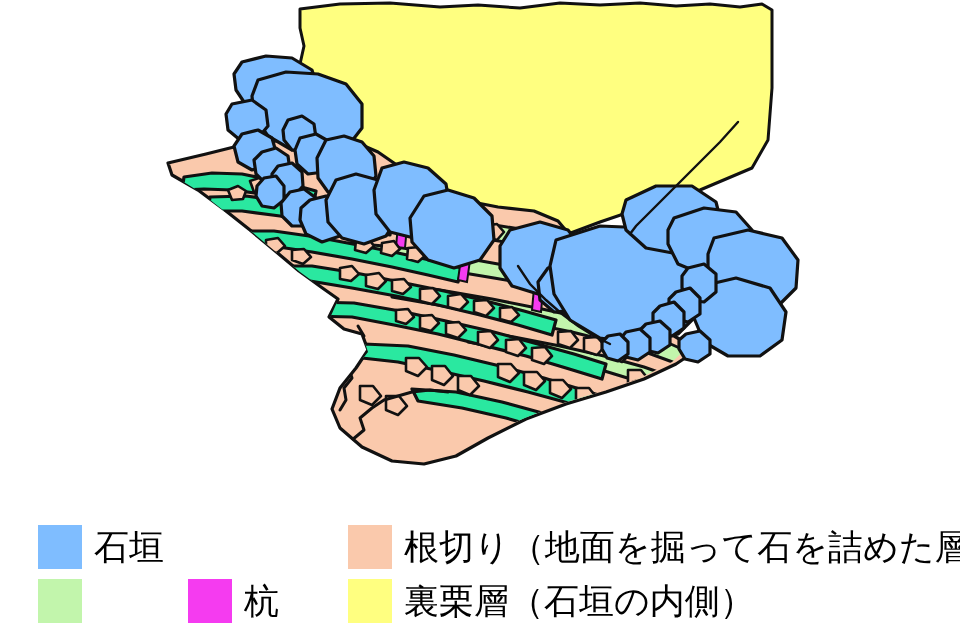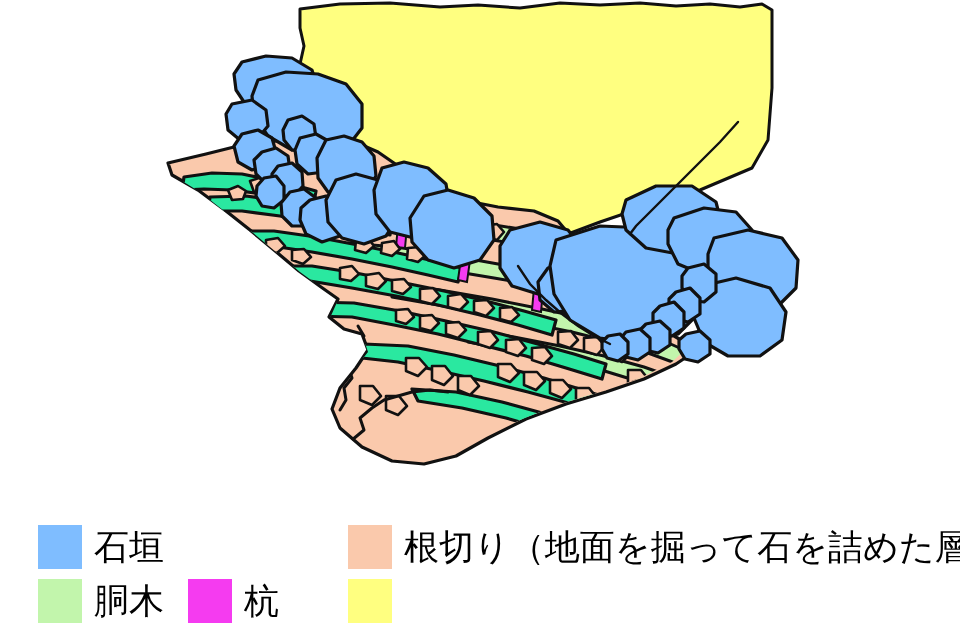--- a/index.html
+++ b/index.html
@@ -256,24 +256,24 @@
     </div>
     <div class="legend-entry col-3">
       <span class="swatch" style="background:#FAC9AC"></span>
       <span class="legend-label">根切り（地面を掘って石を詰めた層）</span>
     </div>
   </div>
 
   <div class="legend-row row-2">
     <div class="legend-entry col-1">
       <span class="swatch" style="background:#C2F5AC"></span>
-      <span class="legend-label">胴木</span>
     </div>
     <div class="legend-entry col-2">
       <span class="swatch" style="background:#F53BF0"></span>
       <span class="legend-label">杭</span>
     </div>
     <div class="legend-entry col-3">
       <span class="swatch" style="background:#FFFF80"></span>
+      <span class="legend-label">裏栗層（石垣の内側）</span>
     </div>
   </div>
 
 </div>
 
 </body></html>

